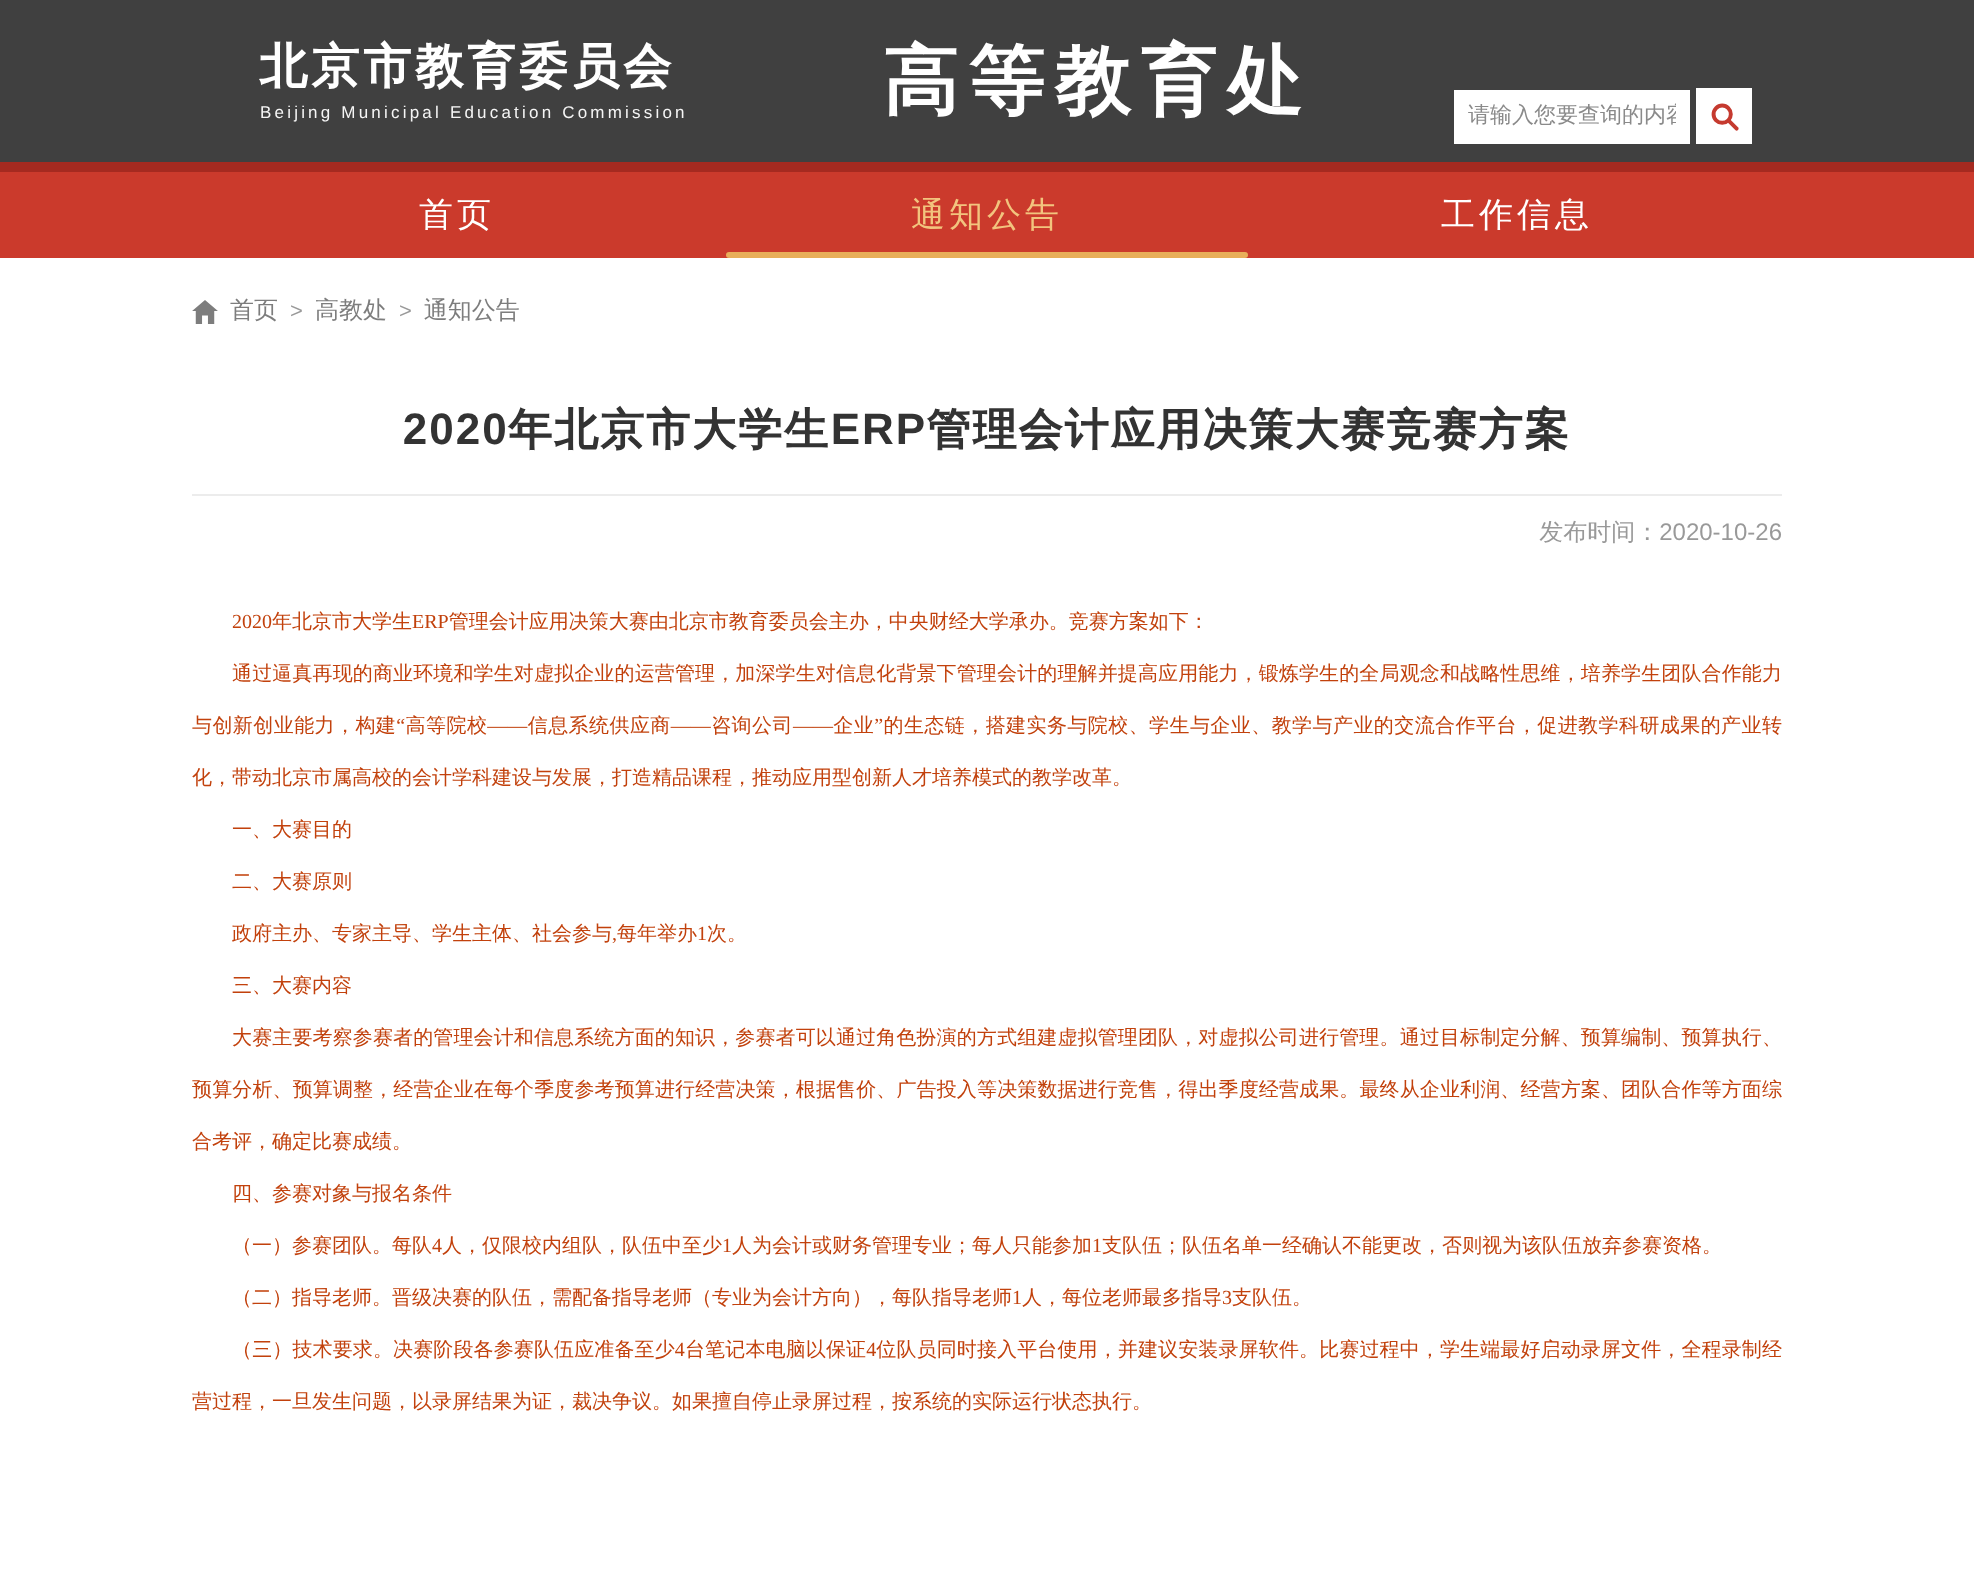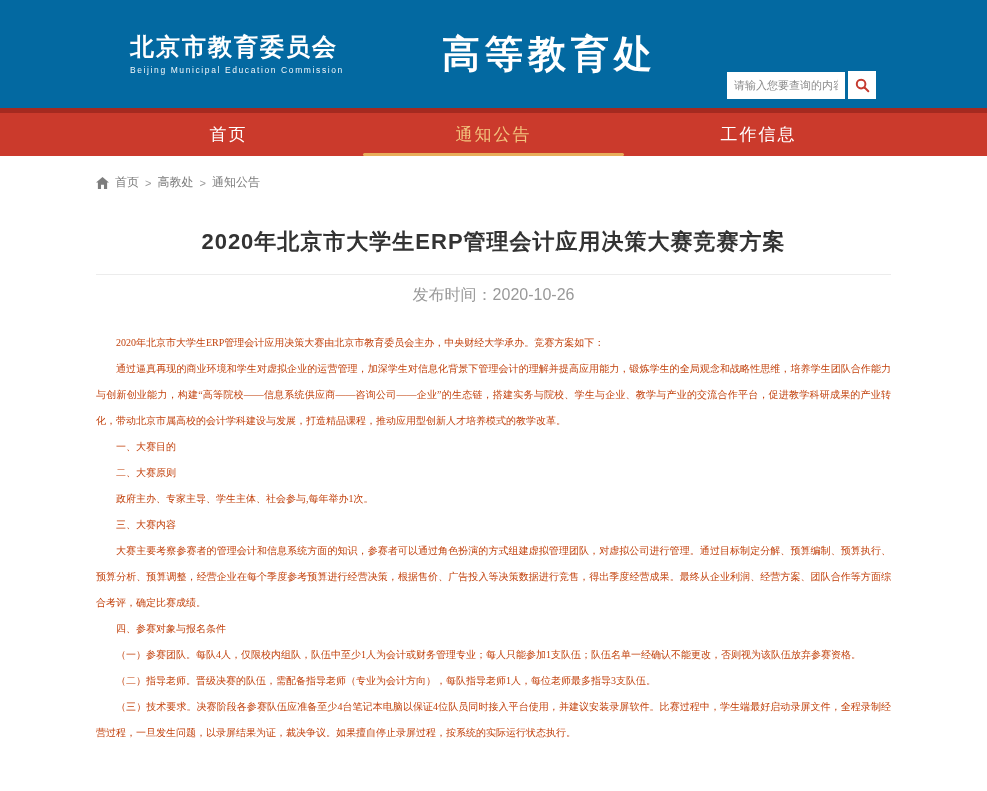--- a/index.html
+++ b/index.html
@@ -7,22 +7,22 @@
   body {
     width: 987px; height: 791px;
     background: #ffffff;
     font-family: "Liberation Sans", "DejaVu Sans", sans-serif;
     overflow: hidden;
     position: relative;
   }
 
   
   .site-header {
-    height: 108px;
-    background: #0369a1;
+    height: 81px;
+    background: #404040;
     display: flex;
     align-items: center;
     position: relative;
   }
   .logo { margin-left: 130px; color: #fff; cursor: pointer; }
   .logo-cn {
     font-size: 24px; font-weight: bold; letter-spacing: 2px; line-height: 1.2;
   }
   .logo-en {
     font-size: 8.5px; letter-spacing: 1.6px; margin-top: 3px; opacity: 0.95;
@@ -88,22 +88,22 @@
     text-align: center;
     font-size: 22px; font-weight: bold; color: #333333;
     letter-spacing: 1px;
   }
   .title-divider {
     margin-top: 17px;
     border: 0; border-top: 1px solid #ececec; height: 0;
   }
   .pub-date {
     margin-top: 10px;
-    text-align: center;
-    font-size: 16px; color: #999999;
+    text-align: right;
+    font-size: 12px; color: #999999;
   }
 
   .article-body { margin-top: 24px; }
   .article-body p {
     font-size: 10px; color: #c2410c;
     line-height: 26px;
     text-indent: 2em;
     text-align: justify;
     font-family: Liberation Serif, serif;
   }

